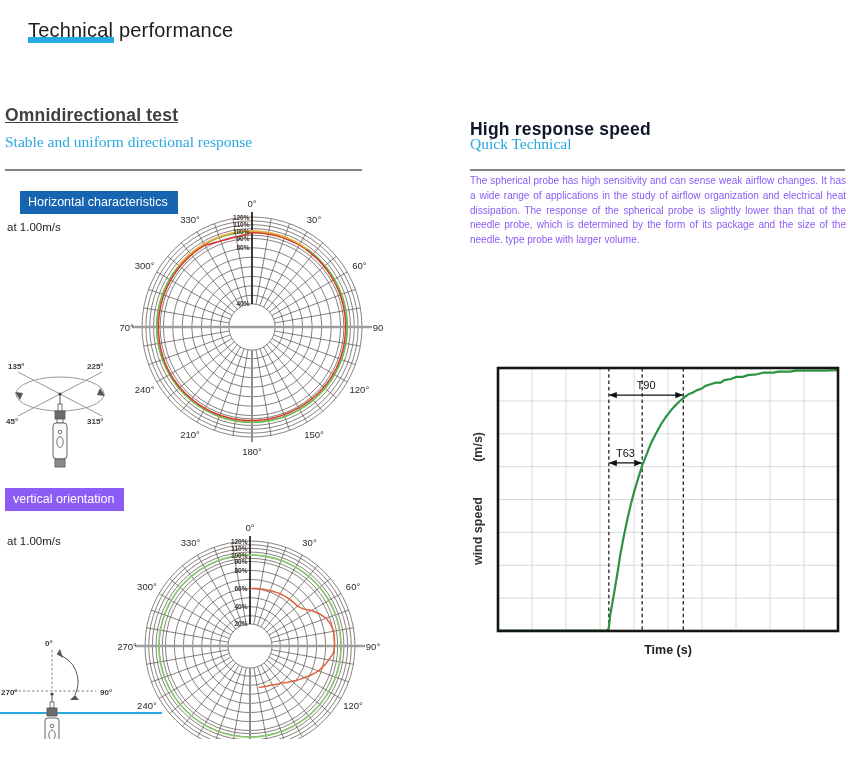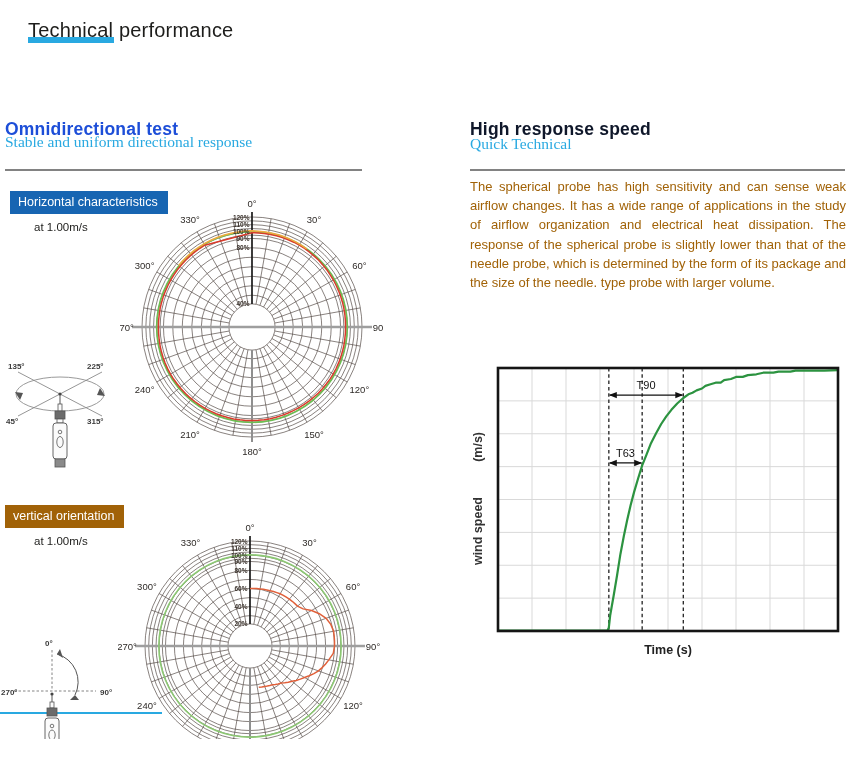--- a/index.html
+++ b/index.html
@@ -5,37 +5,37 @@
   html,body{margin:0;padding:0;background:#fff;}
   .page{position:relative;width:848px;height:739px;background:#fff;overflow:hidden;
         font-family:"Liberation Sans","DejaVu Sans",sans-serif;}
   .abs{position:absolute;}
   .page-title{left:28px;top:6px;font-size:20px;color:#1d1d1b;font-weight:400;letter-spacing:.2px;}
   .title-underline{left:28px;top:37px;width:86px;height:6px;}
   .sec-heading{font-size:17.5px;font-weight:700;letter-spacing:.2px;}
   .sec-sub{font-size:15.5px;font-weight:400;font-family:Liberation Serif, serif;}
   .rule{height:0;border-top:2px solid #828282;}
   .badge{color:#fff;font-size:12.5px;padding:4px 10px 5px 8px;display:inline-block;}
-  .caption{font-size:11.5px;color:#1d1d1b;margin-left:27px;}
-  .para{font-size:13px;line-height:1.48;color:#a16207;text-align:justify;}
+  .caption{font-size:11.5px;color:#1d1d1b;}
+  .para{font-size:10px;line-height:1.48;color:#8b5cf6;text-align:justify;}
   svg text{font-family:"Liberation Sans","DejaVu Sans",sans-serif;}
 </style>
 </head>
 <body>
 
 <div class="page">
 
   <h1 class="abs page-title">Technical performance</h1>
   <div class="abs title-underline" id="title-underline" style="background: rgb(41, 169, 225);"></div>
 
-  <h2 class="abs sec-heading" id="left-heading" style="left: 5px; top: 104px; color: #1d4ed8;">Omnidirectional test</h2>
+  <h2 class="abs sec-heading" id="left-heading" style="left: 5px; top: 90px; color: #404040; text-decoration: underline;">Omnidirectional test</h2>
   <div class="abs sec-sub" id="left-sub" style="left: 5px; top: 133px; color: rgb(41, 169, 225);">Stable and uniform directional response</div>
   <div class="abs rule" style="left:5px;top:169px;width:357px;"></div>
 
-  <span class="abs badge" id="badge-horizontal" style="left: 10px; top: 191px; background: rgb(23, 101, 178);">Horizontal characteristics</span>
+  <span class="abs badge" id="badge-horizontal" style="left: 20px; top: 191px; background: rgb(23, 101, 178);">Horizontal characteristics</span>
   <div class="abs caption" style="left:7px;top:221px;">at 1.00m/s</div>
 
   <svg class="abs" id="polar1" style="left:120px;top:195px;" width="264" height="264">
       <g>
         <circle cx="132" cy="132" r="110" fill="none" stroke="#564c47" stroke-width="0.7"></circle>
         <circle cx="132" cy="132" r="106.14999999999999" fill="none" stroke="#564c47" stroke-width="0.7"></circle>
         <circle cx="132" cy="132" r="102.30000000000001" fill="none" stroke="#564c47" stroke-width="0.7"></circle>
         <circle cx="132" cy="132" r="98.45" fill="none" stroke="#564c47" stroke-width="0.7"></circle>
         <circle cx="132" cy="132" r="95.15" fill="none" stroke="#564c47" stroke-width="0.7"></circle>
         <circle cx="132" cy="132" r="91.85" fill="none" stroke="#564c47" stroke-width="0.7"></circle>
@@ -126,21 +126,21 @@
       <rect x="56" y="48" width="4" height="7" stroke-width="0.8"></rect>
       <rect x="53" y="55" width="10" height="8" fill="#6b6b6b" stroke-width="0.8"></rect>
       <rect x="55" y="63" width="6" height="4" stroke-width="0.8"></rect>
       <rect x="51" y="67" width="14" height="36" rx="3" stroke-width="0.9"></rect>
       <circle cx="58" cy="76" r="1.8" stroke-width="0.8"></circle>
       <ellipse cx="58" cy="86" rx="3.2" ry="5.5" stroke-width="0.8"></ellipse>
       <rect x="53" y="103" width="10" height="8" fill="#8a8a8a" stroke-width="0.8"></rect>
     </g>
   </svg>
 
-  <span class="abs badge" id="badge-vertical" style="left: 5px; top: 505px; background: #a16207;">vertical orientation</span>
+  <span class="abs badge" id="badge-vertical" style="left: 5px; top: 488px; background: #8b5cf6;">vertical orientation</span>
   <div class="abs caption" style="left:7px;top:535px;">at 1.00m/s</div>
 
   <svg class="abs" id="polar2" style="left:118px;top:518px;" width="264" height="246">
       <g>
         <circle cx="132" cy="128" r="105" fill="none" stroke="#564c47" stroke-width="0.7"></circle>
         <circle cx="132" cy="128" r="101.325" fill="none" stroke="#564c47" stroke-width="0.7"></circle>
         <circle cx="132" cy="128" r="97.65" fill="none" stroke="#564c47" stroke-width="0.7"></circle>
         <circle cx="132" cy="128" r="93.97500000000001" fill="none" stroke="#564c47" stroke-width="0.7"></circle>
         <circle cx="132" cy="128" r="90.825" fill="none" stroke="#564c47" stroke-width="0.7"></circle>
         <circle cx="132" cy="128" r="87.675" fill="none" stroke="#564c47" stroke-width="0.7"></circle>

